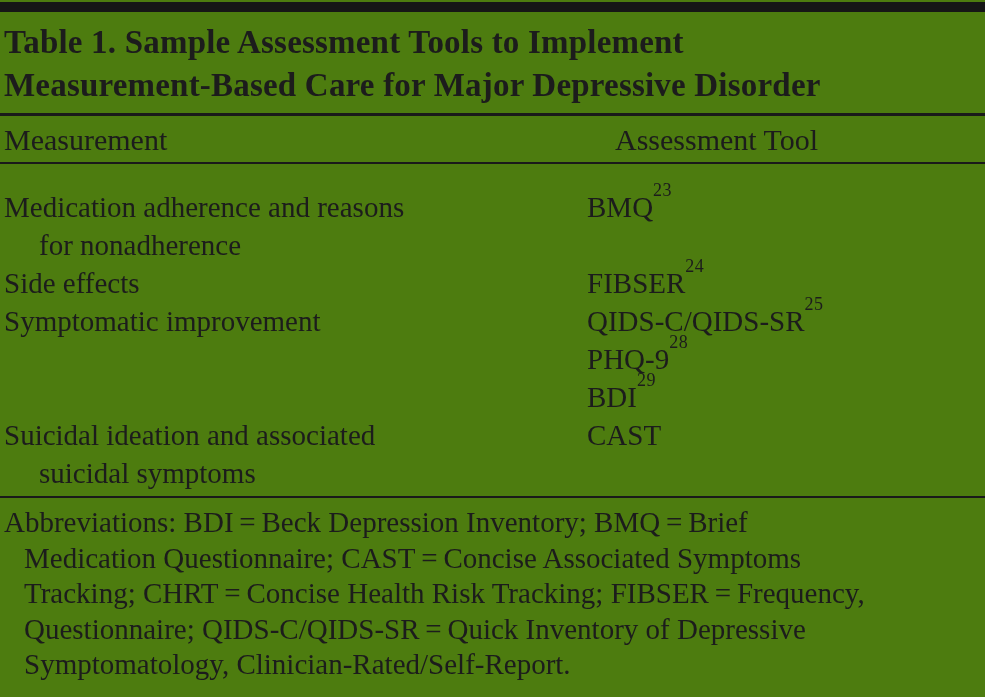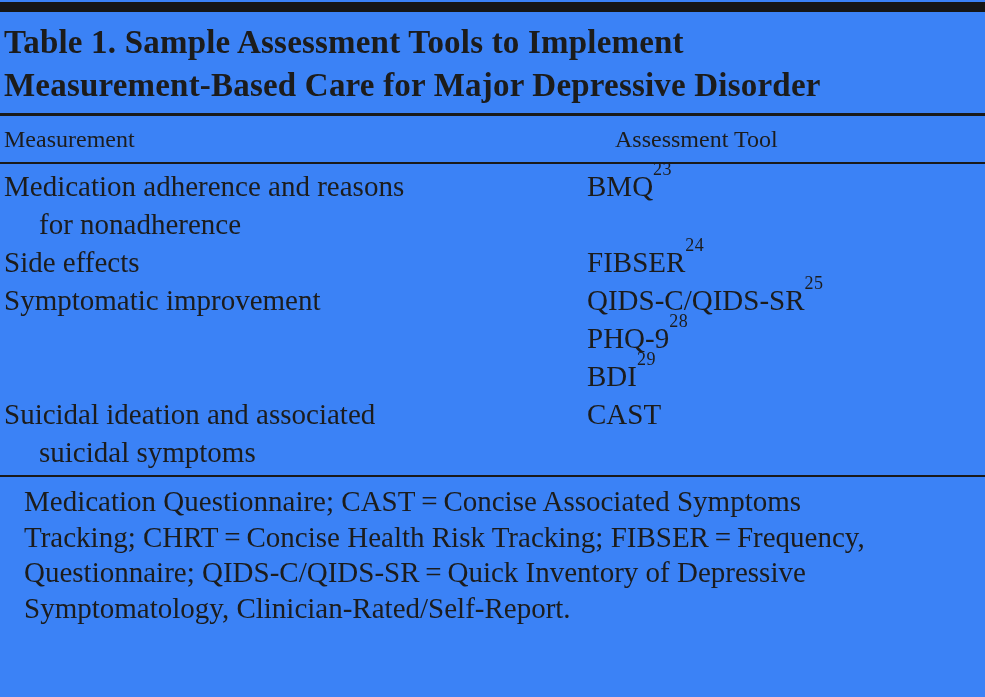--- a/index.html
+++ b/index.html
@@ -5,21 +5,21 @@
   * { margin: 0; padding: 0; box-sizing: border-box; }
   html, body { background: #ffffff; }
   body {
     font-family: "Liberation Serif", "DejaVu Serif", serif;
     color: #1c1c1c;
   }
   .page {
     position: relative;
     width: 985px;
     height: 697px;
-    background: #3b82f6;
+    background: #4d7c0f;
     padding-top: 2px;
     overflow: hidden;
   }
   .topbar {
     width: 100%;
     height: 10px;
     background: #161616;
   }
   .title {
     padding: 9px 4px 6px 4px;
@@ -28,26 +28,26 @@
     line-height: 43px;
     letter-spacing: 0.2px;
   }
   .title-line { display: block; white-space: nowrap; }
   .rule { width: 100%; background: #1a1a1a; border: none; }
   .rule-thick { height: 3px; }
   .rule-thin { height: 2px; }
   .header-row {
     display: flex;
     padding: 7px 12px 6px 0;
-    font-size: 24px;
+    font-size: 30px;
     line-height: 33px;
   }
   .hcol-m { flex: 0 0 584px; padding-left: 4px; }
   .hcol-t { flex: 1; padding-left: 31px; }
-  .tbody { padding: 3px 0 4px 0; }
+  .tbody { padding: 3px 0 4px 0; margin-top: 21px; }
   .trow { display: flex; }
   .cell-m { flex: 0 0 584px; padding-left: 4px; }
   .cell-t { flex: 1; padding-left: 3px; }
   .line {
     font-size: 29px;
     line-height: 38px;
     white-space: nowrap;
   }
   .line.cont { padding-left: 35px; }
   sup.ref {
@@ -126,19 +126,20 @@
       <div class="cell-t">
         <div class="line"><span>CAST</span></div>
       </div>
     </div>
 
   </div>
 
   <div class="rule rule-thin"></div>
 
   <div class="footnote">
+    <div class="fn-line">Abbreviations: BDI = Beck Depression Inventory; BMQ = Brief</div>
     <div class="fn-line cont">Medication Questionnaire; CAST = Concise Associated Symptoms</div>
     <div class="fn-line cont">Tracking; CHRT = Concise Health Risk Tracking; FIBSER = Frequency,</div>
     <div class="fn-line cont">Questionnaire; QIDS-C/QIDS-SR = Quick Inventory of Depressive</div>
     <div class="fn-line cont">Symptomatology, Clinician-Rated/Self-Report.</div>
   </div>
 
 </div>
 
 </body></html>

